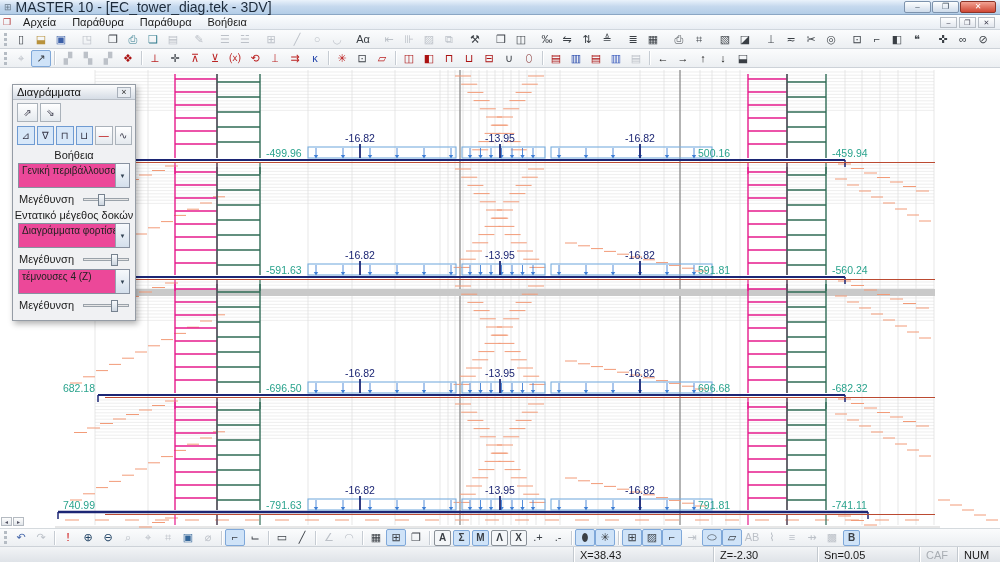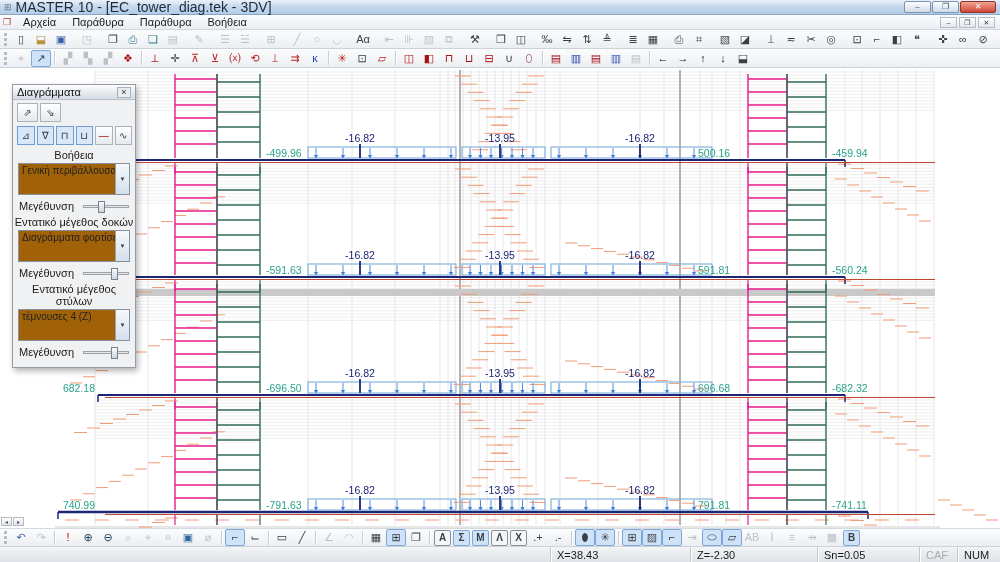--- a/index.html
+++ b/index.html
@@ -30,21 +30,21 @@
   .sfield{border-right:1px solid #c3c9cf;box-shadow:1px 0 0 #fff;display:flex;align-items:center;padding:0 6px}
   .sfield.grow{flex:1}
   .sfield.gray{color:#a8adb3}
   .palette{position:absolute;left:12px;top:16px;width:124px;background:#f0f1f3;border:1px solid #959ca5;box-shadow:2px 3px 6px rgba(0,0,0,.3)}
   .palette-title{height:15px;background:linear-gradient(#fdfdfd,#d5dce5);border-bottom:1px solid #b8bec6;display:flex;align-items:center;padding:0 4px;color:#111}
   .palette-close{margin-left:auto;width:14px;height:11px;display:flex;align-items:center;justify-content:center;font-size:9px;color:#333;border:1px solid #a8b0ba;background:#e9edf2;line-height:1}
   .ptools{display:flex;gap:2px;padding:3px 3px 1px 4px}
   .ptool{width:21px;height:19px;border:1px solid #aab2ba;background:linear-gradient(#fff,#e4e9ee);display:flex;align-items:center;justify-content:center;font-size:10px;color:#334;line-height:1}
   .ptool.on{border-color:#6f9bd2;background:#d8e8f9}
   .plabel{text-align:center;color:#1a1a1a;margin:3px 0 2px}
-  .pcombo{margin:0 5px;height:32px;border:1px solid #8791a0;background:#a16207;display:flex;align-items:stretch}
+  .pcombo{margin:0 5px;height:25px;border:1px solid #8791a0;background:#ec4899;display:flex;align-items:stretch}
   .pcombo .val{flex:1;padding:1px 3px 0;font-size:10px;white-space:nowrap;overflow:hidden}
   .pcombo .arrow{width:14px;background:linear-gradient(#f6f9fc,#d4dfec);border-left:1px solid #98a2b0;display:flex;align-items:center;justify-content:center;font-size:6px;color:#345}
   .pslider{display:flex;align-items:center;gap:9px;margin:5px 6px 4px}
   .pslider .sl-label{color:#1a1a1a;white-space:nowrap}
   .sl-track{flex:1;height:3px;border:1px solid #9aa2aa;background:#e6e6e6;position:relative}
   .sl-thumb{position:absolute;top:-5px;width:7px;height:12px;background:linear-gradient(#f8fafc,#cdd6e0);border:1px solid #76828f}
   .scrollmini{position:absolute;left:1px;top:449px;display:flex;gap:1px}
   .scrollbtn{width:11px;height:9px;border:1px solid #b4bac1;background:linear-gradient(#fdfdfd,#e2e6ea);display:flex;align-items:center;justify-content:center;font-size:6px;color:#556;line-height:1}
   svg text{font-family:"Liberation Sans",sans-serif}
 </style>
@@ -1184,21 +1184,20 @@
     <div class="pcombo">
       <span class="val">Διαγράμματα φορτίσεων</span>
       <span class="arrow">▼</span>
     </div>
     <div class="pslider" id="slider1">
         <span class="sl-label">Μεγέθυνση</span>
         <span class="sl-track">
           <span class="sl-thumb" style="left: calc(68% - 3px);"></span>
         </span>
       </div>
-    <div class="plabel">Εντατικό μέγεθος στύλων</div>
     <div class="pcombo">
       <span class="val">τέμνουσες 4 (Z)</span>
       <span class="arrow">▼</span>
     </div>
     <div class="pslider" id="slider2">
         <span class="sl-label">Μεγέθυνση</span>
         <span class="sl-track">
           <span class="sl-thumb" style="left: calc(68% - 3px);"></span>
         </span>
       </div>
@@ -1334,17 +1333,17 @@
       <span>▩</span>
     </span>
     <span class="tbtn pressed boxed">
       <span>B</span>
     </span>
   </div>
 
 <div class="statusbar">
   <span class="sfield grow"></span>
   <span class="sfield" style="width:140px">X=38.43</span>
-  <span class="sfield" style="width:127px">Z=-2.30</span>
+  <span class="sfield" style="width:104px">Z=-2.30</span>
   <span class="sfield" style="width:102px">Sn=0.05</span>
   <span class="sfield gray" style="width:38px">CAF</span>
   <span class="sfield" style="width:42px;border-right:none">NUM</span>
 </div>
 
 </body></html>

